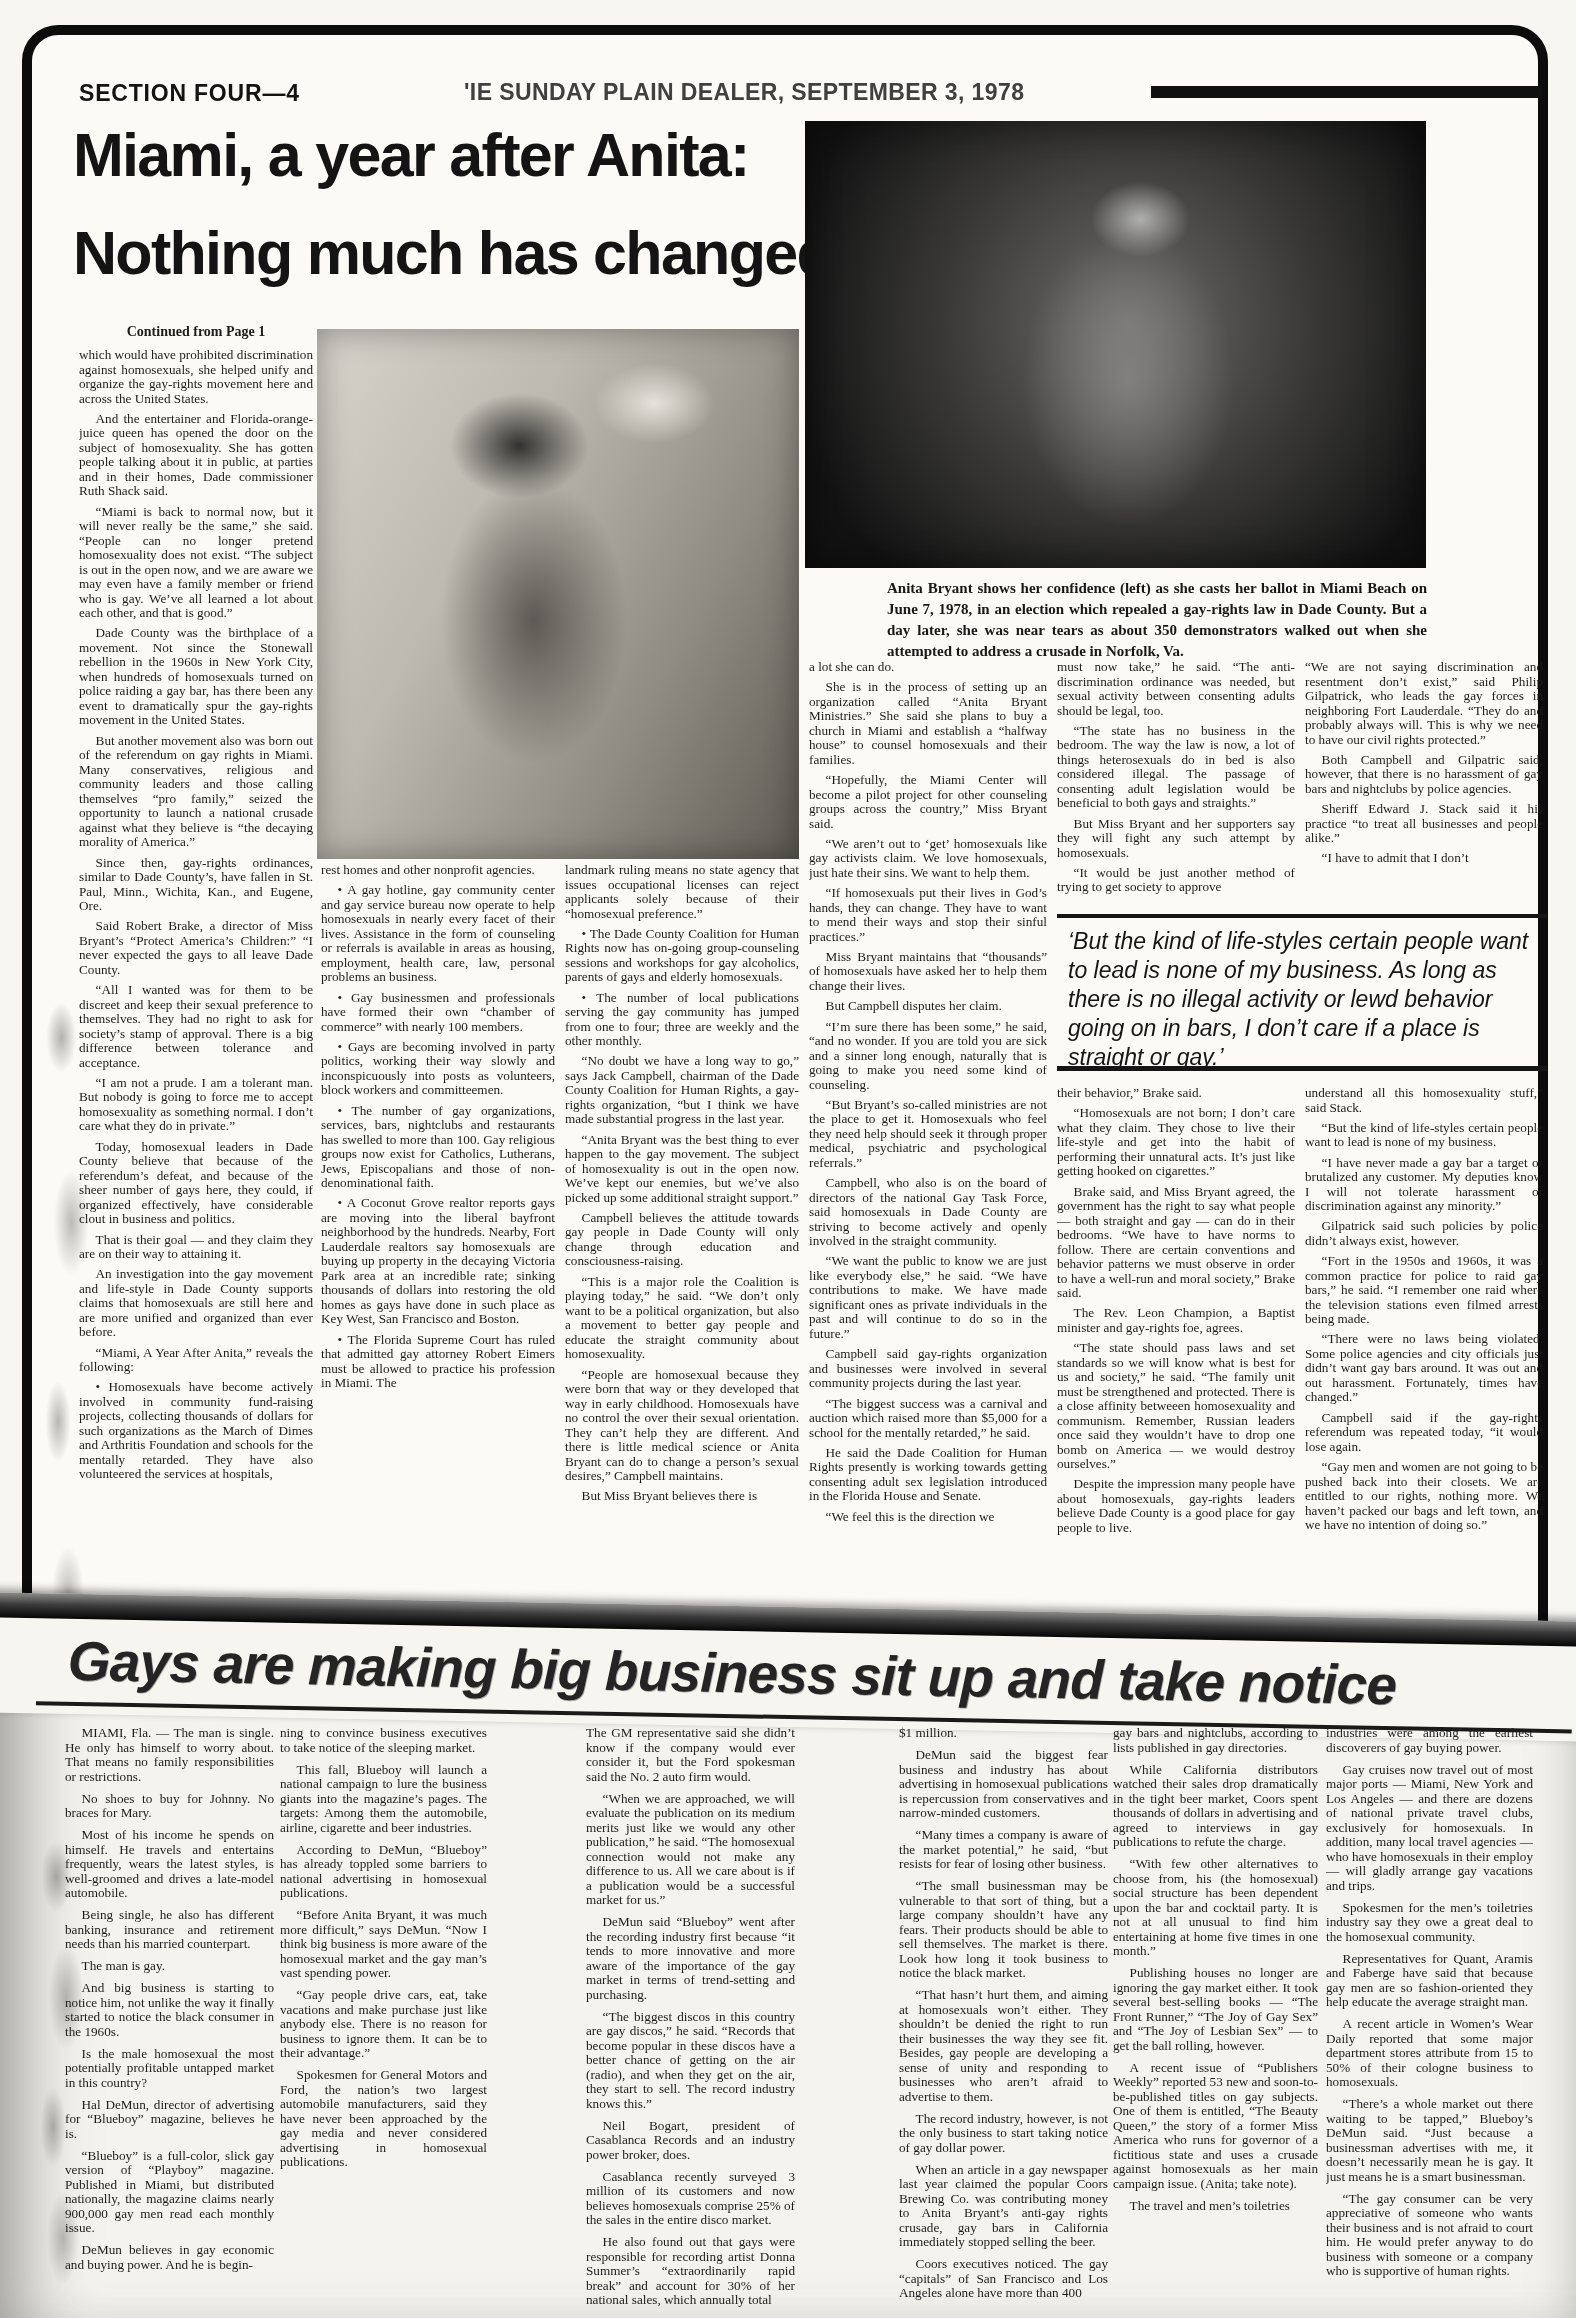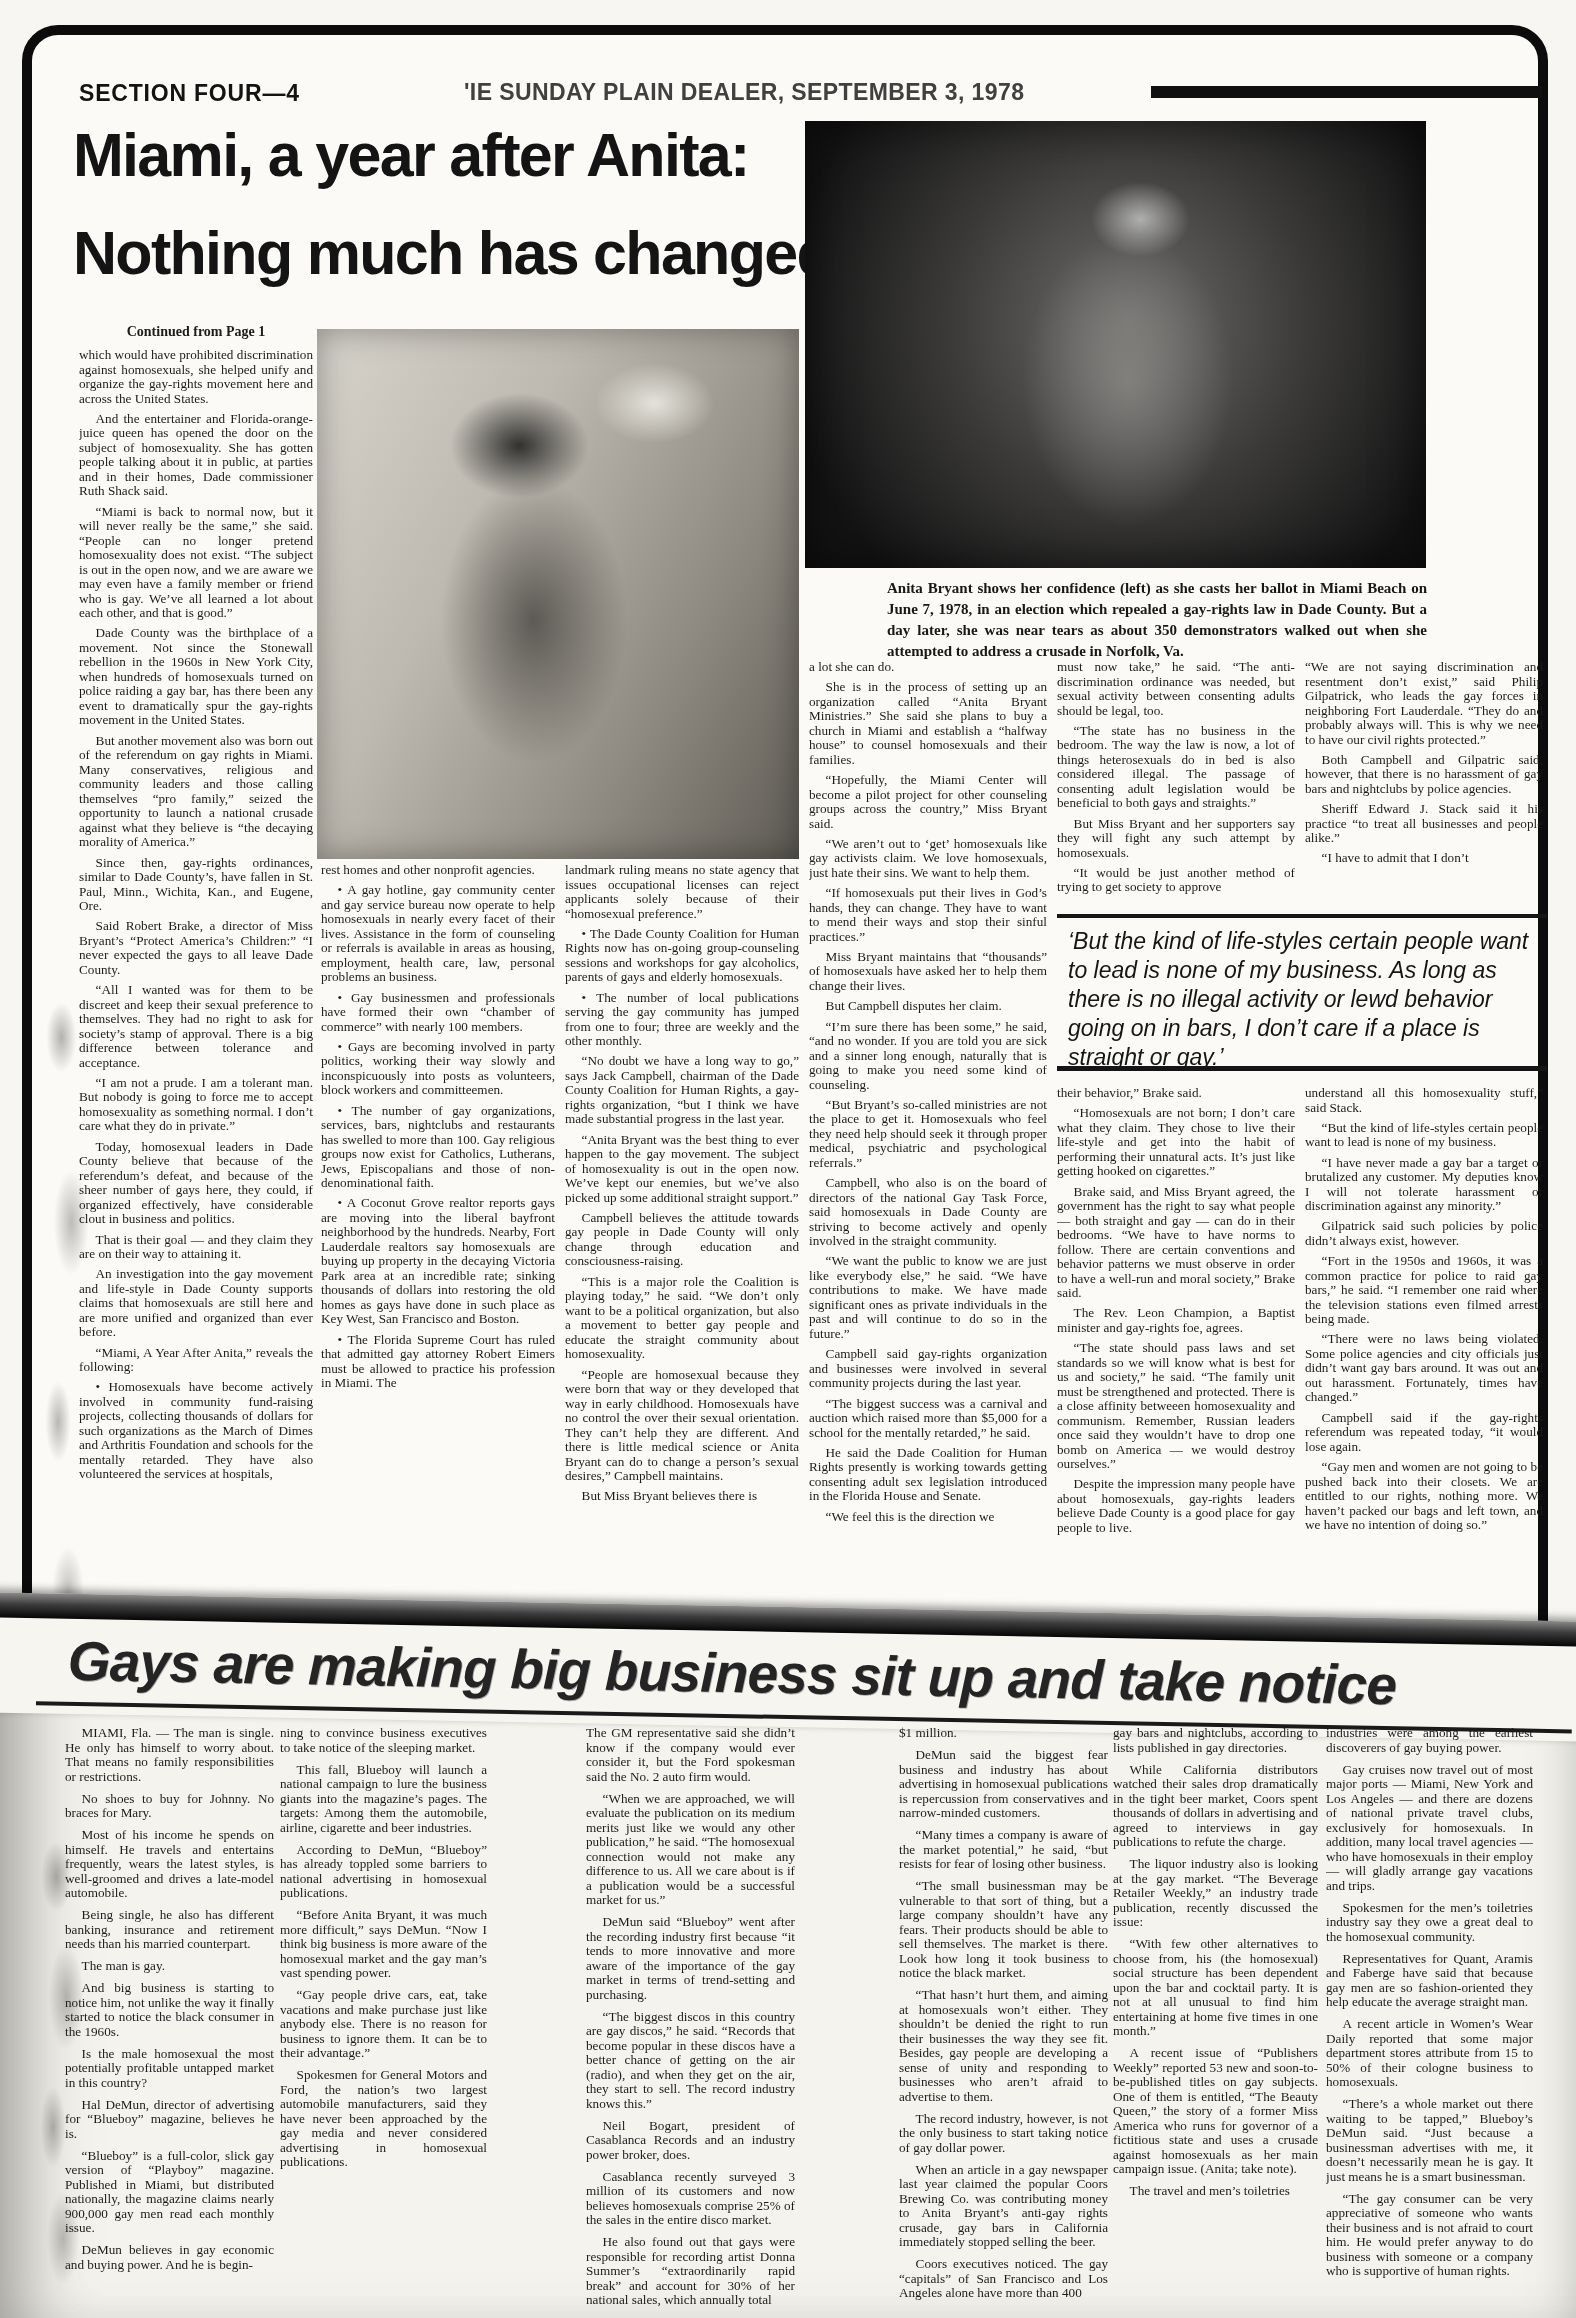--- a/index.html
+++ b/index.html
@@ -217,22 +217,22 @@
       <p>“Many times a company is aware of the market potential,” he said, “but resists for fear of losing other business.</p>
       <p>“The small businessman may be vulnerable to that sort of thing, but a large company shouldn’t have any fears. Their products should be able to sell themselves. The market is there. Look how long it took business to notice the black market.</p>
       <p>“That hasn’t hurt them, and aiming at homosexuals won’t either. They shouldn’t be denied the right to run their businesses the way they see fit. Besides, gay people are developing a sense of unity and responding to businesses who aren’t afraid to advertise to them.</p>
       <p>The record industry, however, is not the only business to start taking notice of gay dollar power.</p>
       <p>When an article in a gay newspaper last year claimed the popular Coors Brewing Co. was contributing money to Anita Bryant’s anti-gay rights crusade, gay bars in California immediately stopped selling the beer.</p>
       <p>Coors executives noticed. The gay “capitals” of San Francisco and Los Angeles alone have more than 400</p>
     </div>
   <div class="col bcol" style="left:1113px;top:1726px;width:205px;height:589px;">
       <p>gay bars and nightclubs, according to lists published in gay directories.</p>
       <p>While California distributors watched their sales drop dramatically in the tight beer market, Coors spent thousands of dollars in advertising and agreed to interviews in gay publications to refute the charge.</p>
-      <p>The liquor industry also is looking at the gay market. “The Beverage Retailer Weekly,” an industry trade publication, recently discussed the issue:</p>
       <p>“With few other alternatives to choose from, his (the homosexual) social structure has been dependent upon the bar and cocktail party. It is not at all unusual to find him entertaining at home five times in one month.”</p>
+      <p>Publishing houses no longer are ignoring the gay market either. It took several best-selling books — “The Front Runner,” “The Joy of Gay Sex” and “The Joy of Lesbian Sex” — to get the ball rolling, however.</p>
       <p>A recent issue of “Publishers Weekly” reported 53 new and soon-to-be-published titles on gay subjects. One of them is entitled, “The Beauty Queen,” the story of a former Miss America who runs for governor of a fictitious state and uses a crusade against homosexuals as her main campaign issue. (Anita; take note).</p>
       <p>The travel and men’s toiletries</p>
     </div>
   <div class="col bcol" style="left:1326px;top:1726px;width:207px;height:589px;">
       <p>industries were among the earliest discoverers of gay buying power.</p>
       <p>Gay cruises now travel out of most major ports — Miami, New York and Los Angeles — and there are dozens of national private travel clubs, exclusively for homosexuals. In addition, many local travel agencies — who have homosexuals in their employ — will gladly arrange gay vacations and trips.</p>
       <p>Spokesmen for the men’s toiletries industry say they owe a great deal to the homosexual community.</p>
       <p>Representatives for Quant, Aramis and Faberge have said that because gay men are so fashion-oriented they help educate the average straight man.</p>
       <p>A recent article in Women’s Wear Daily reported that some major department stores attribute from 15 to 50% of their cologne business to homosexuals.</p>
       <p>“There’s a whole market out there waiting to be tapped,” Blueboy’s DeMun said. “Just because a businessman advertises with me, it doesn’t necessarily mean he is gay. It just means he is a smart businessman.</p>

